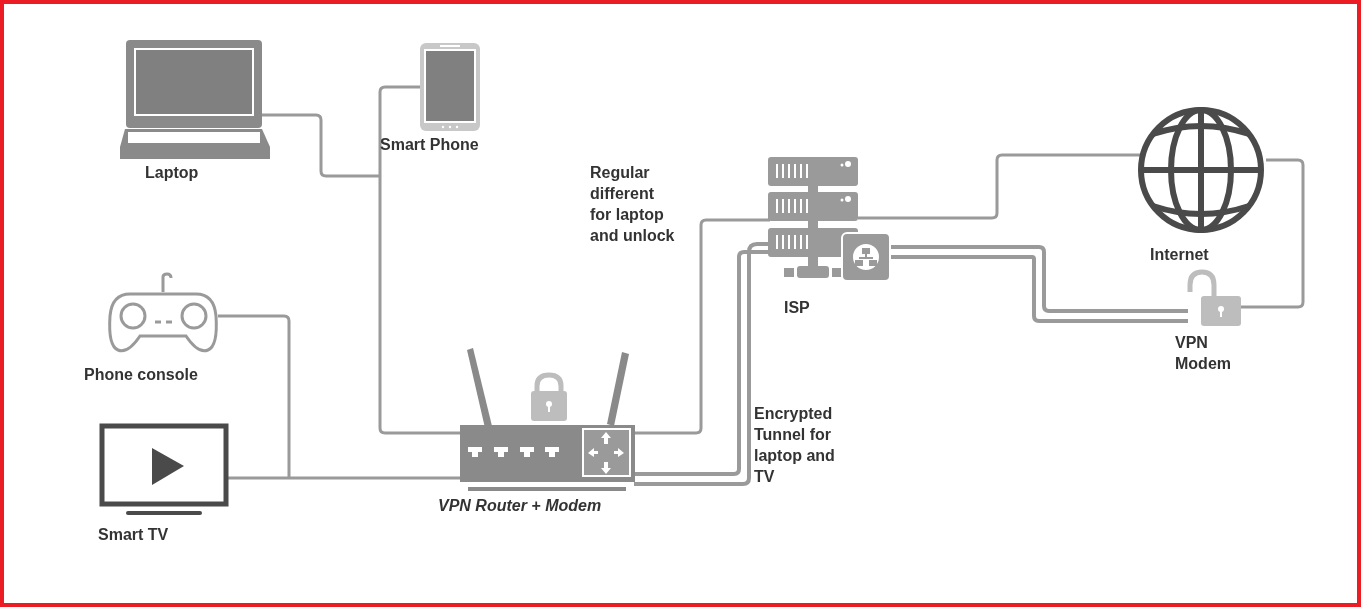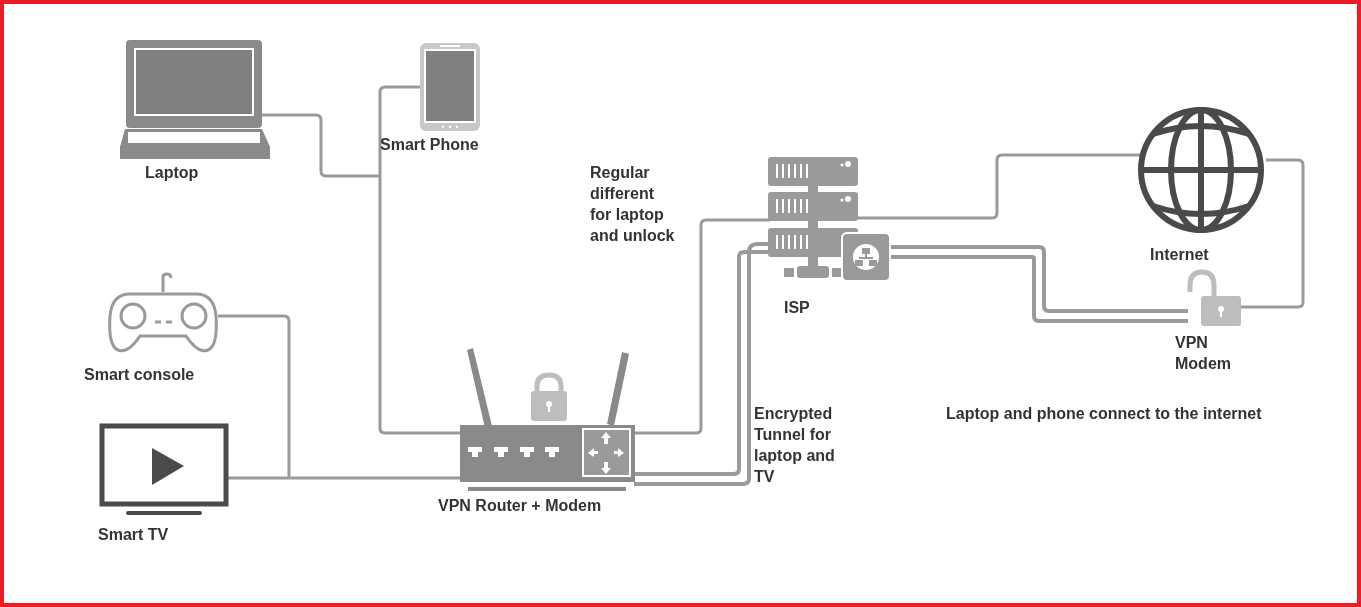--- a/index.html
+++ b/index.html
@@ -155,23 +155,23 @@
   <g>
     <path d="M1190 292 V285 Q1190 272 1202 272 Q1214 272 1214 285 V298" fill="none" stroke="#bdbdbd" stroke-width="5"></path>
     <rect x="1201" y="296" width="40" height="30" rx="3" fill="#bdbdbd"></rect>
     <circle cx="1221" cy="309" r="3" fill="#ffffff"></circle>
     <rect x="1220" y="310" width="2" height="7" fill="#ffffff"></rect>
   </g>
 </svg>
 
 <div class="lbl" style="left:145px; top:162px; width:100px;">Laptop</div>
 <div class="lbl" style="left:380px; top:134px; width:140px;">Smart Phone</div>
-<div class="lbl" style="left:84px; top:364px; width:160px;">Smart console</div>
+<div class="lbl" style="left:84px; top:364px; width:160px;">Phone console</div>
 <div class="lbl" style="left:98px; top:524px; width:120px;">Smart TV</div>
-<div class="lbl" style="left:438px; top:495px; width:220px;">VPN Router + Modem</div>
+<div class="lbl" style="left:438px; top:495px; width:220px;font-style:italic;">VPN Router + Modem</div>
 <div class="lbl" style="left:784px; top:297px; width:80px;">ISP</div>
 <div class="lbl" style="left:1150px; top:244px; width:100px;">Internet</div>
 <div class="lbl" style="left:1175px; top:332px; width:100px;">
   <div>VPN</div>
   <div>Modem</div>
 </div>
 
 <div class="lbl" style="left:590px; top:162px; width:120px;">
   <div>Regular</div>
   <div>different</div>
@@ -180,14 +180,13 @@
 </div>
 
 <div class="lbl" style="left:754px; top:403px; width:120px;">
   <div>Encrypted</div>
   <div>Tunnel for</div>
   <div>laptop and</div>
   <div>TV</div>
 </div>
 
 <div class="lbl" style="left:946px; top:403px; width:380px;">
-  <div>Laptop and phone connect to the internet</div>
 </div>
 
 </body></html>

